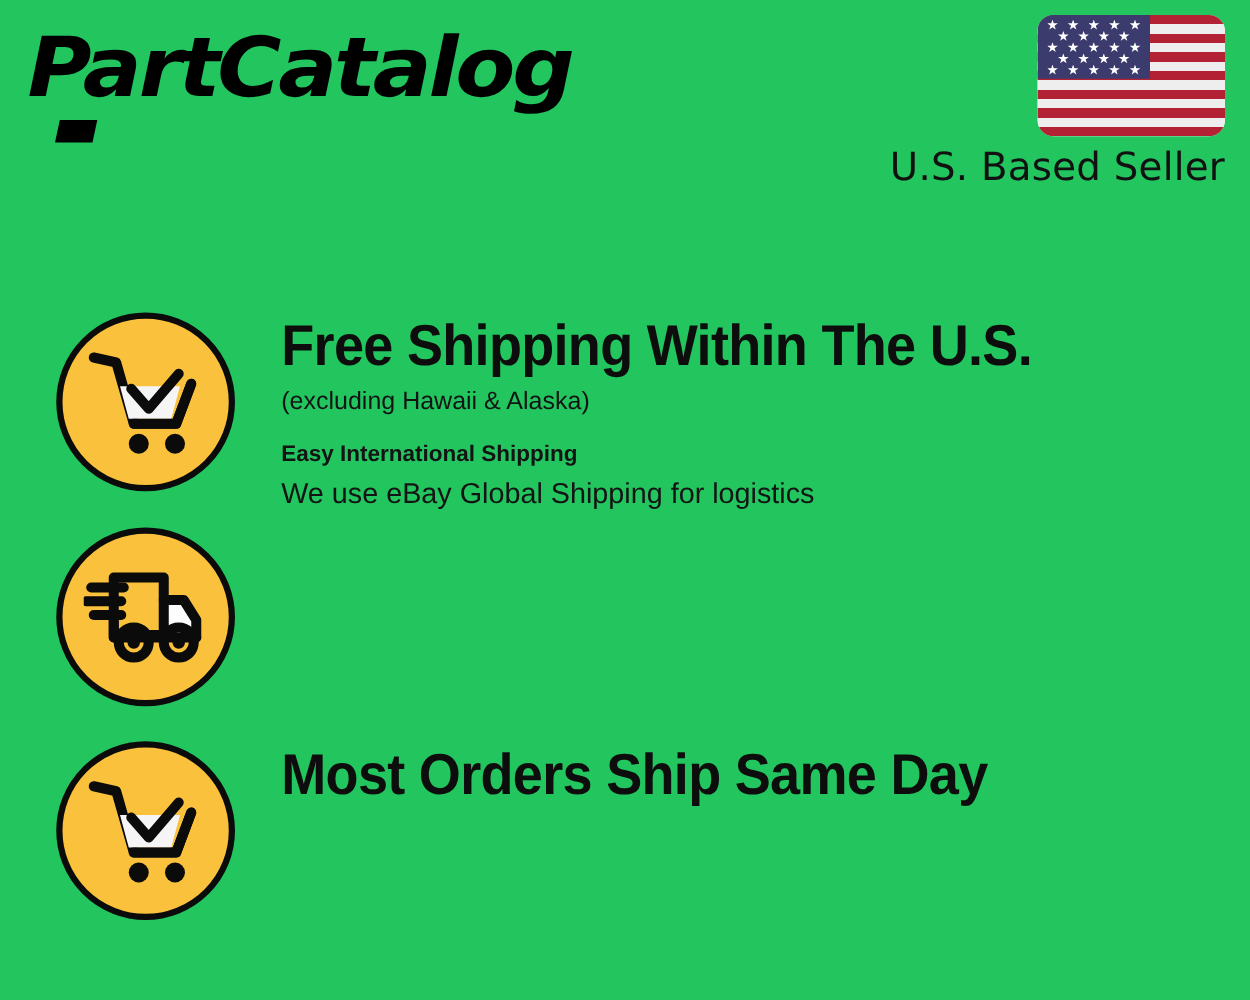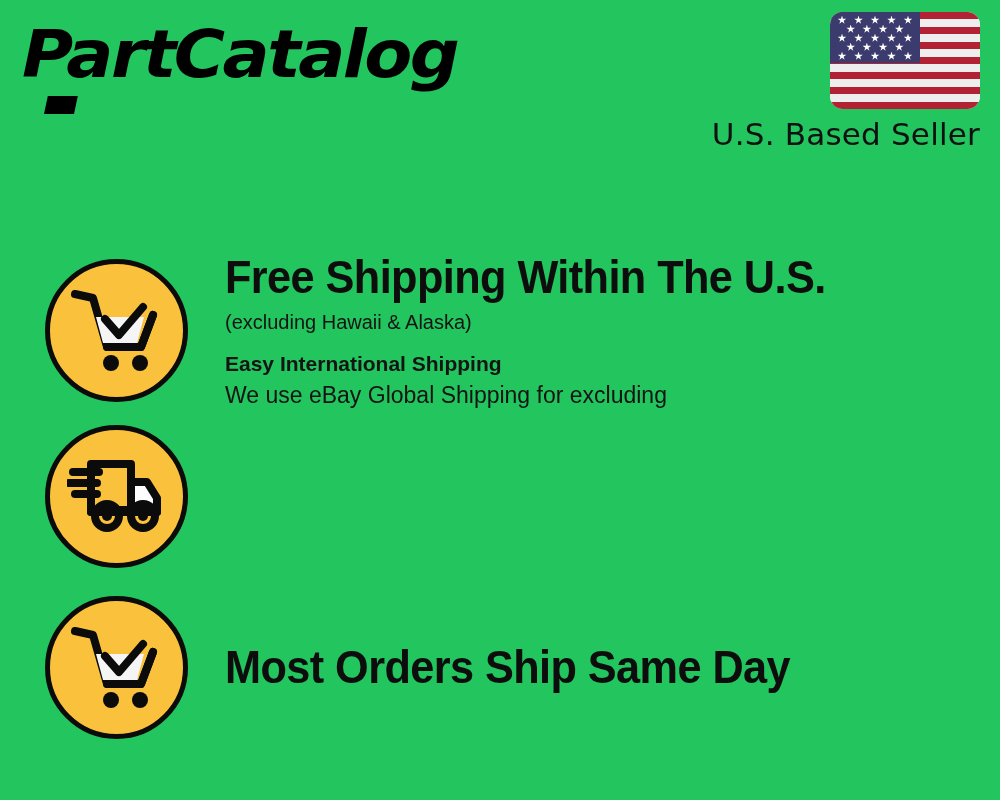--- a/index.html
+++ b/index.html
@@ -150,21 +150,21 @@
     position: absolute;
     left: 0;
     top: 230px;
     width: 1000px;
   }
   .feature-row {
     position: absolute;
     left: 0;
     width: 820px;
     display: flex;
-    align-items: center;
+    align-items: flex-start;
   }
   .feature-row.row-1 { top: 20px;  height: 160px; }
   .feature-row.row-2 { top: 192px; height: 148px; }
   .feature-row.row-3 { top: 363px; height: 148px; }
 
   .icon-badge {
     position: relative;
     flex: 0 0 auto;
     width: 143px;
     height: 143px;
@@ -203,21 +203,21 @@
     font-family: "Liberation Sans", sans-serif;
     font-weight: normal;
     font-size: 20px;
     line-height: 34px;
     color: #141414;
     white-space: nowrap;
     margin-top: 2px;
   }
   .subline.bold {
     font-weight: bold;
-    font-size: 21px;
+    font-size: 18px;
     line-height: 30px;
     margin-top: 10px;
   }
   .subline.normal-2 {
     font-size: 23px;
     line-height: 30px;
     margin-top: 1px;
   }
 </style>
 </head>
@@ -290,21 +290,21 @@
             <path d="M36 34 L50 50 L74 22"></path>
           </g>
           <circle cx="42" cy="78" r="8" fill="#0b0b0b"></circle>
           <circle cx="71" cy="78" r="8" fill="#0b0b0b"></circle>
         </svg>
       </div>
       <div class="feature-text">
         <div class="headline">Free Shipping Within The U.S.</div>
         <div class="subline">(excluding Hawaii &amp; Alaska)</div>
         <div class="subline bold">Easy International Shipping</div>
-        <div class="subline normal-2">We use eBay Global Shipping for excluding</div>
+        <div class="subline normal-2">We use eBay Global Shipping for logistics</div>
       </div>
     </div>
 
     <div class="feature-row row-2">
       <div class="icon-badge">
         <svg width="100" height="80" viewBox="0 0 100 80" aria-hidden="true">
           <g fill="none" stroke="#0b0b0b" stroke-width="8" stroke-linecap="round" stroke-linejoin="round">
             <path d="M6 16 L32 16"></path>
             <path d="M2 27 L30 27"></path>
             <path d="M8 38 L30 38"></path>

